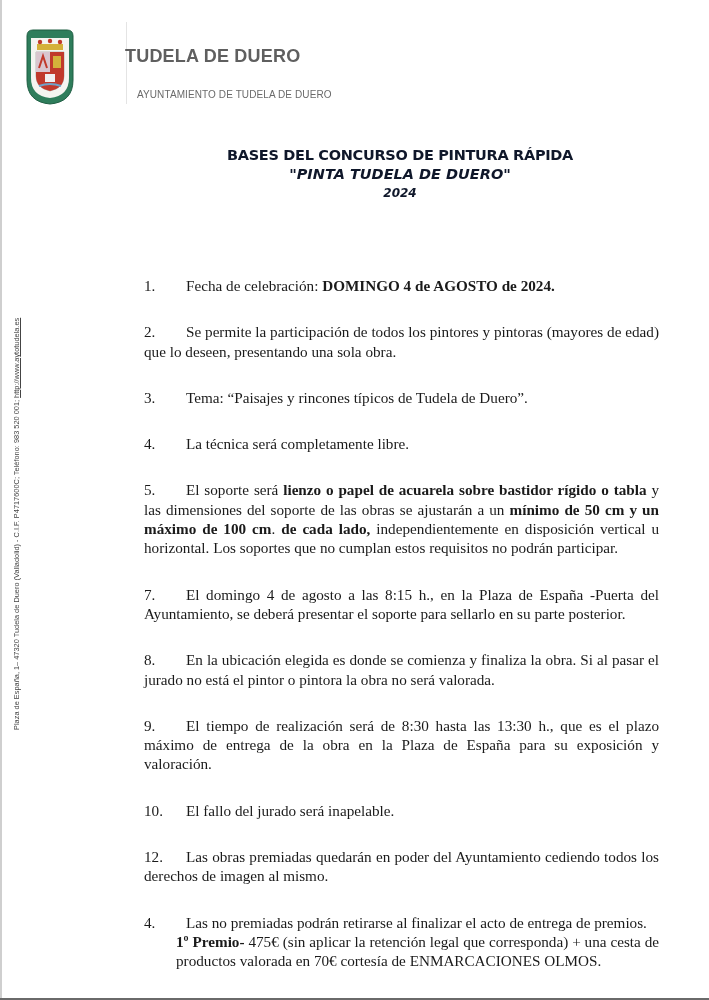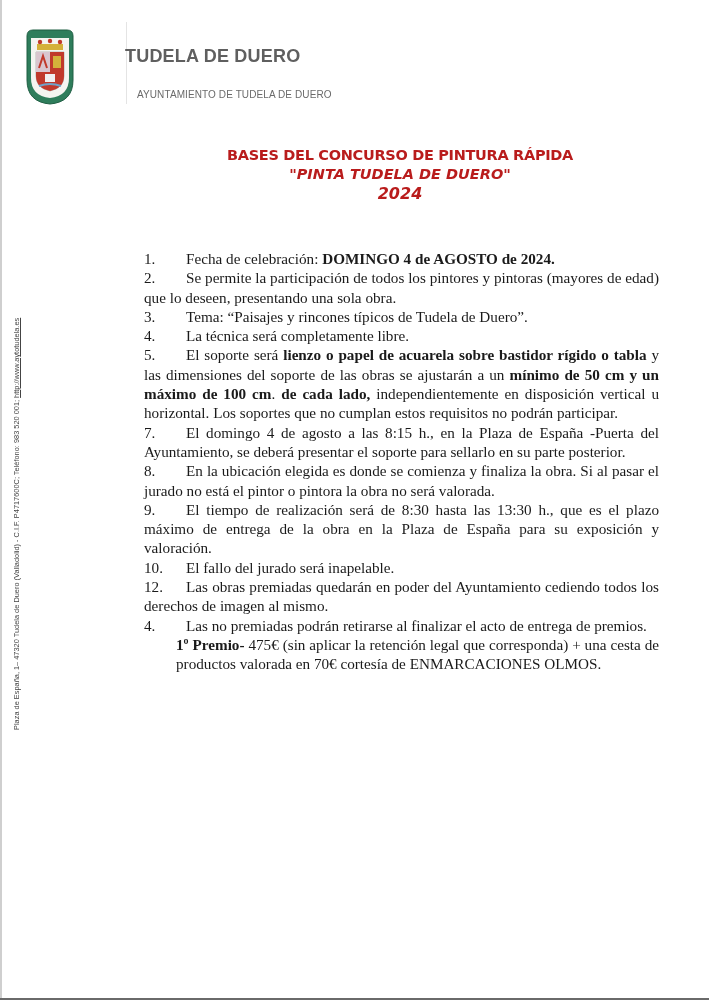--- a/index.html
+++ b/index.html
@@ -5,26 +5,26 @@
   html, body { margin:0; padding:0; }
   body { width:709px; height:1000px; background:#ffffff; position:relative; overflow:hidden; font-family:"Liberation Serif", serif; color:#1a1a1a; }
   .left-border { position:absolute; left:0; top:0; width:2px; height:1000px; background:#cfcfcf; }
   .bottom-border { position:absolute; left:0; bottom:0; width:709px; height:2px; background:#6a6a6a; }
   .logo { position:absolute; left:23px; top:28px; width:54px; height:78px; }
   .header-divider { position:absolute; left:126px; top:22px; width:1px; height:82px; background:#e4e4e4; }
   .town-name { position:absolute; left:125px; top:46px; font-family:"Liberation Sans", sans-serif; font-weight:bold; font-size:18px; color:#5f5f5f; letter-spacing:0.2px; }
   .town-sub { position:absolute; left:137px; top:73px; font-family:"Liberation Sans", sans-serif; font-size:10px; color:#6a6a6a; letter-spacing:0.1px;margin-top:16px; }
   .side-text { position:absolute; left:12px; top:730px; transform-origin:0 0; transform:rotate(-90deg); white-space:nowrap; font-family:"Liberation Sans", sans-serif; font-size:7.4px; color:#444; }
   .side-text .url { text-decoration:underline; }
-  .title-block { position:absolute; left:140px; top:146px; width:520px; text-align:center; font-family:"DejaVu Sans", sans-serif; font-weight:bold; color:#b91c1c; }
+  .title-block { position:absolute; left:140px; top:146px; width:520px; text-align:center; font-family:"DejaVu Sans", sans-serif; font-weight:bold; color:#0f172a; }
   .title-block .t1 { font-size:14.5px; line-height:19px; letter-spacing:-0.3px; }
   .title-block .t2 { font-size:14.5px; line-height:19px; font-style:italic; }
-  .title-block .t3 { font-size:16px; line-height:19px; font-style:italic; }
+  .title-block .t3 { font-size:12px; line-height:19px; font-style:italic; }
   .content { position:absolute; left:144px; top:249px; width:515px; font-size:15.2px; line-height:19.3px; }
-  .item { text-align:justify; }
+  .item { text-align:justify;margin-top:27px; }
   .num { display:inline-block; width:42px; }
   b { font-weight:bold; }
   .prize { margin-left:32px; text-align:justify; }
 </style>
 </head>
 <body>
 
 <div class="left-border"></div>
 <div class="bottom-border"></div>
 

